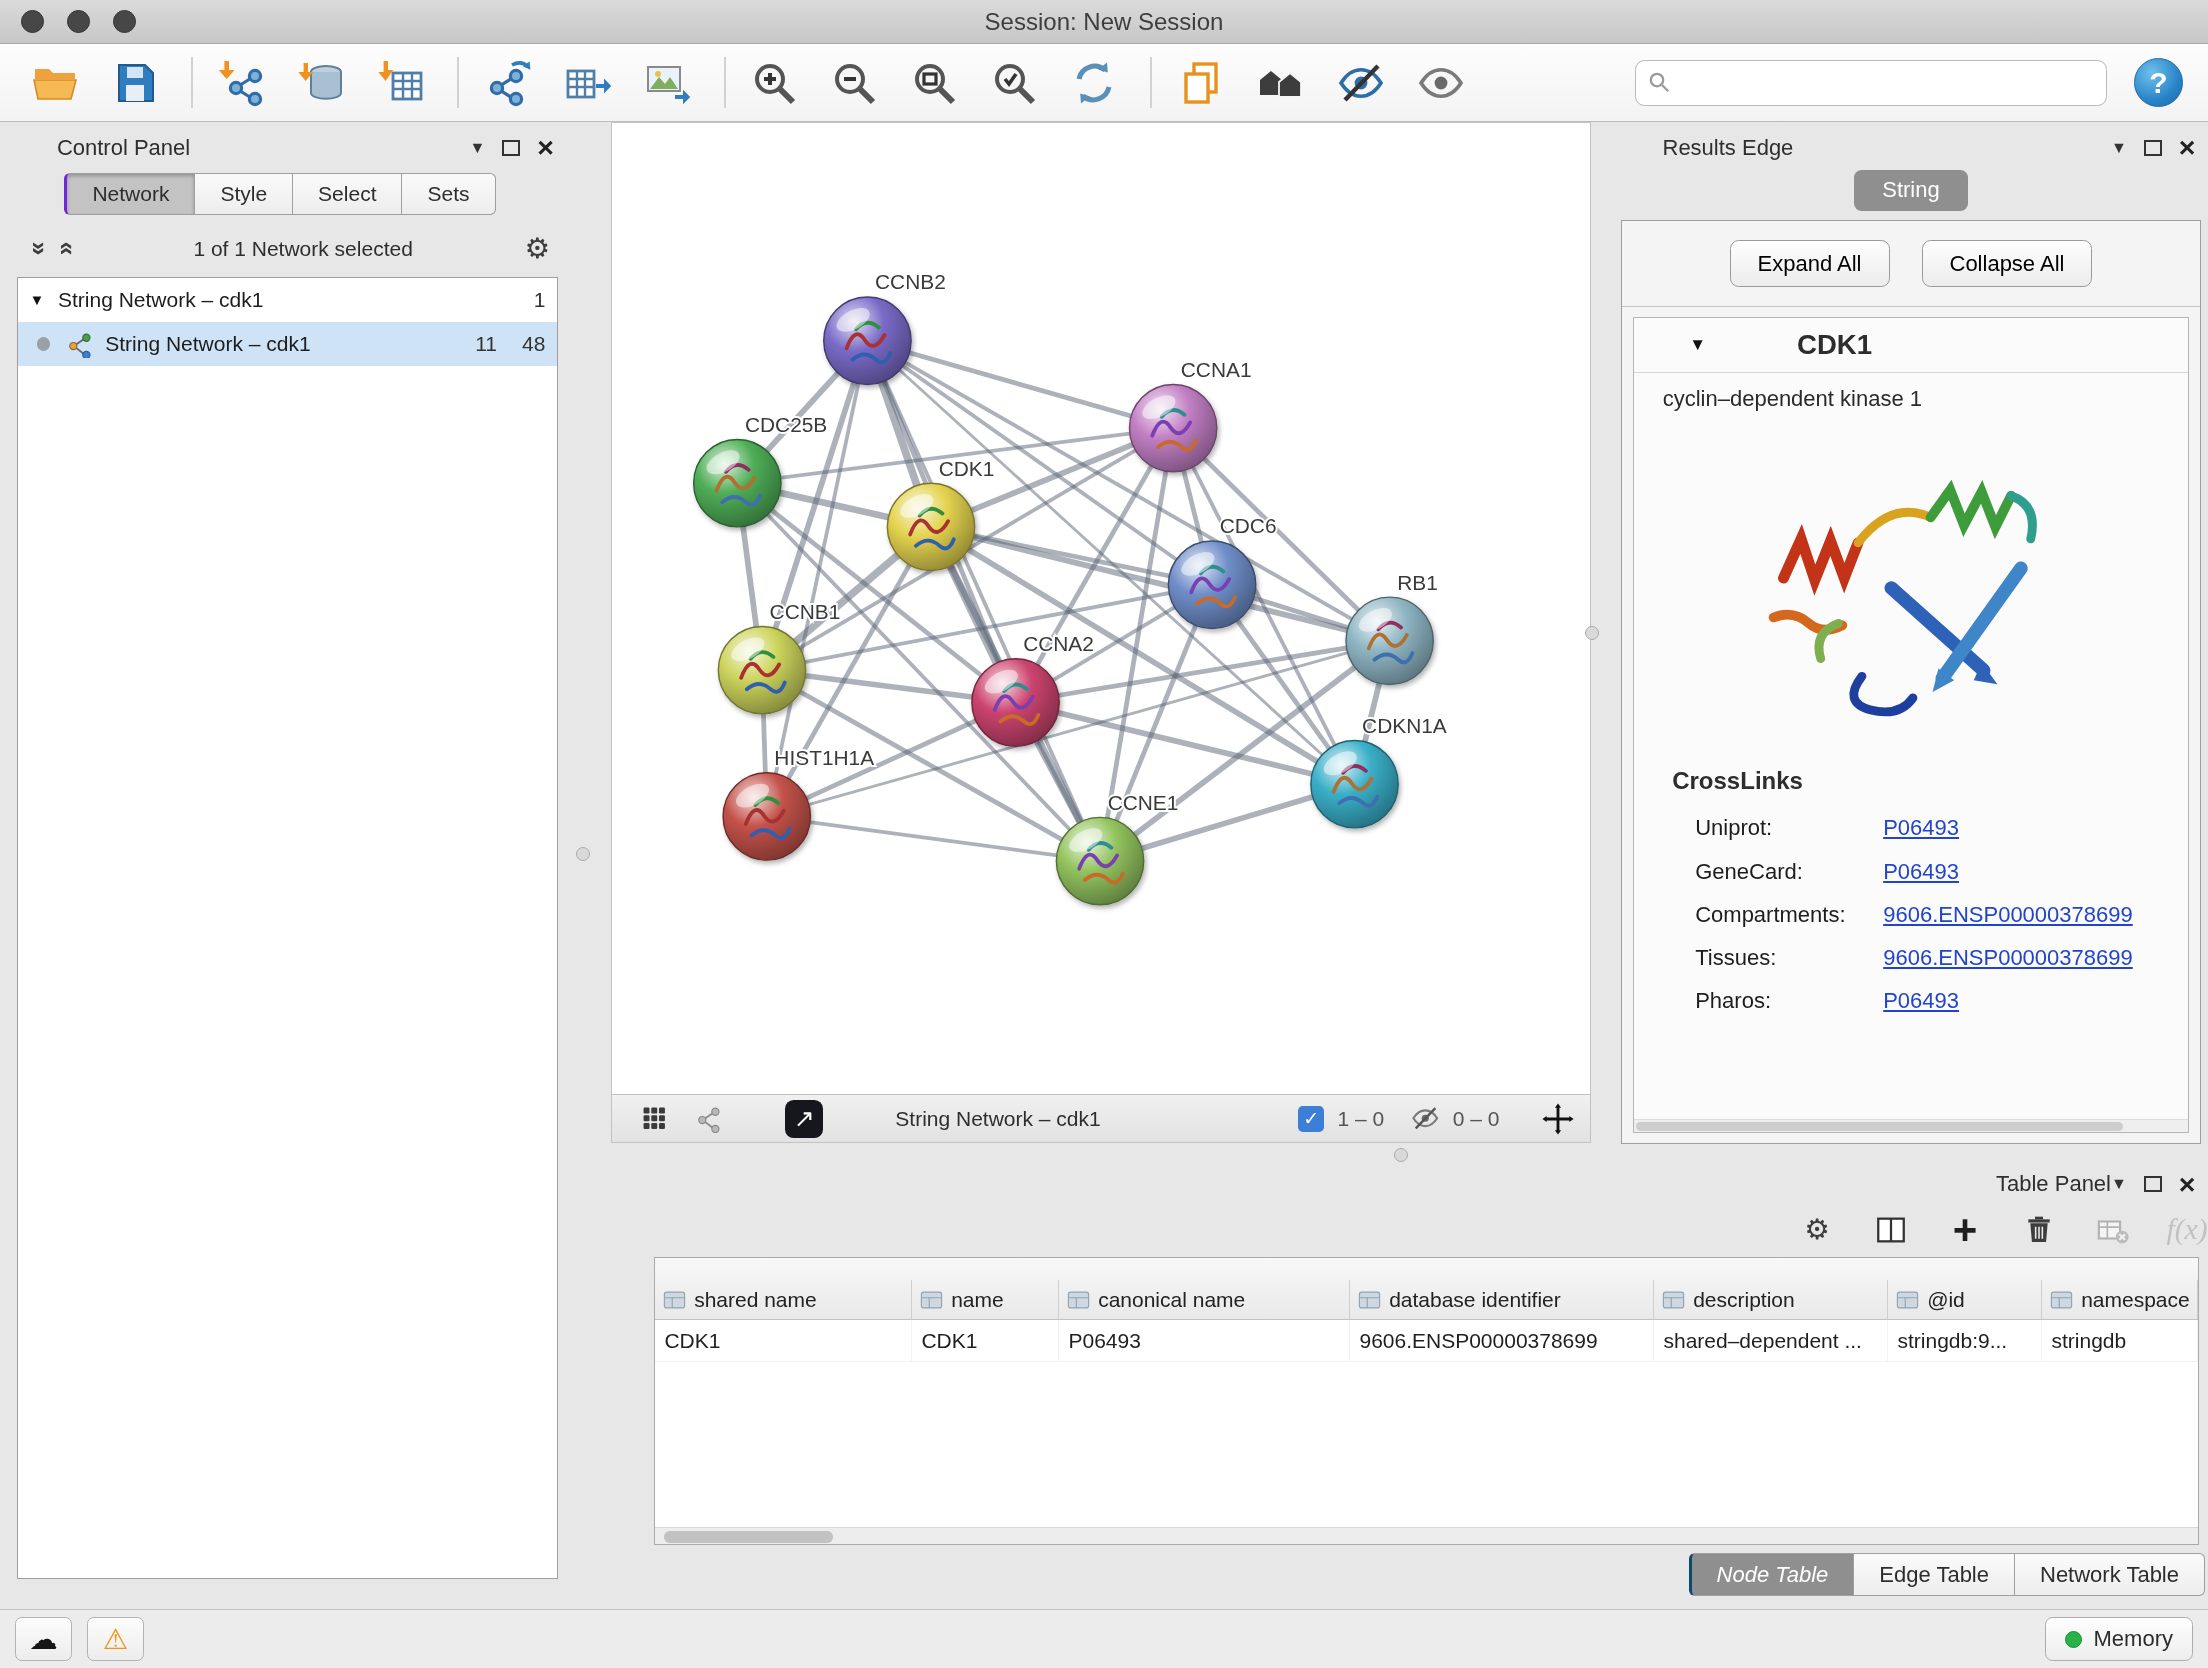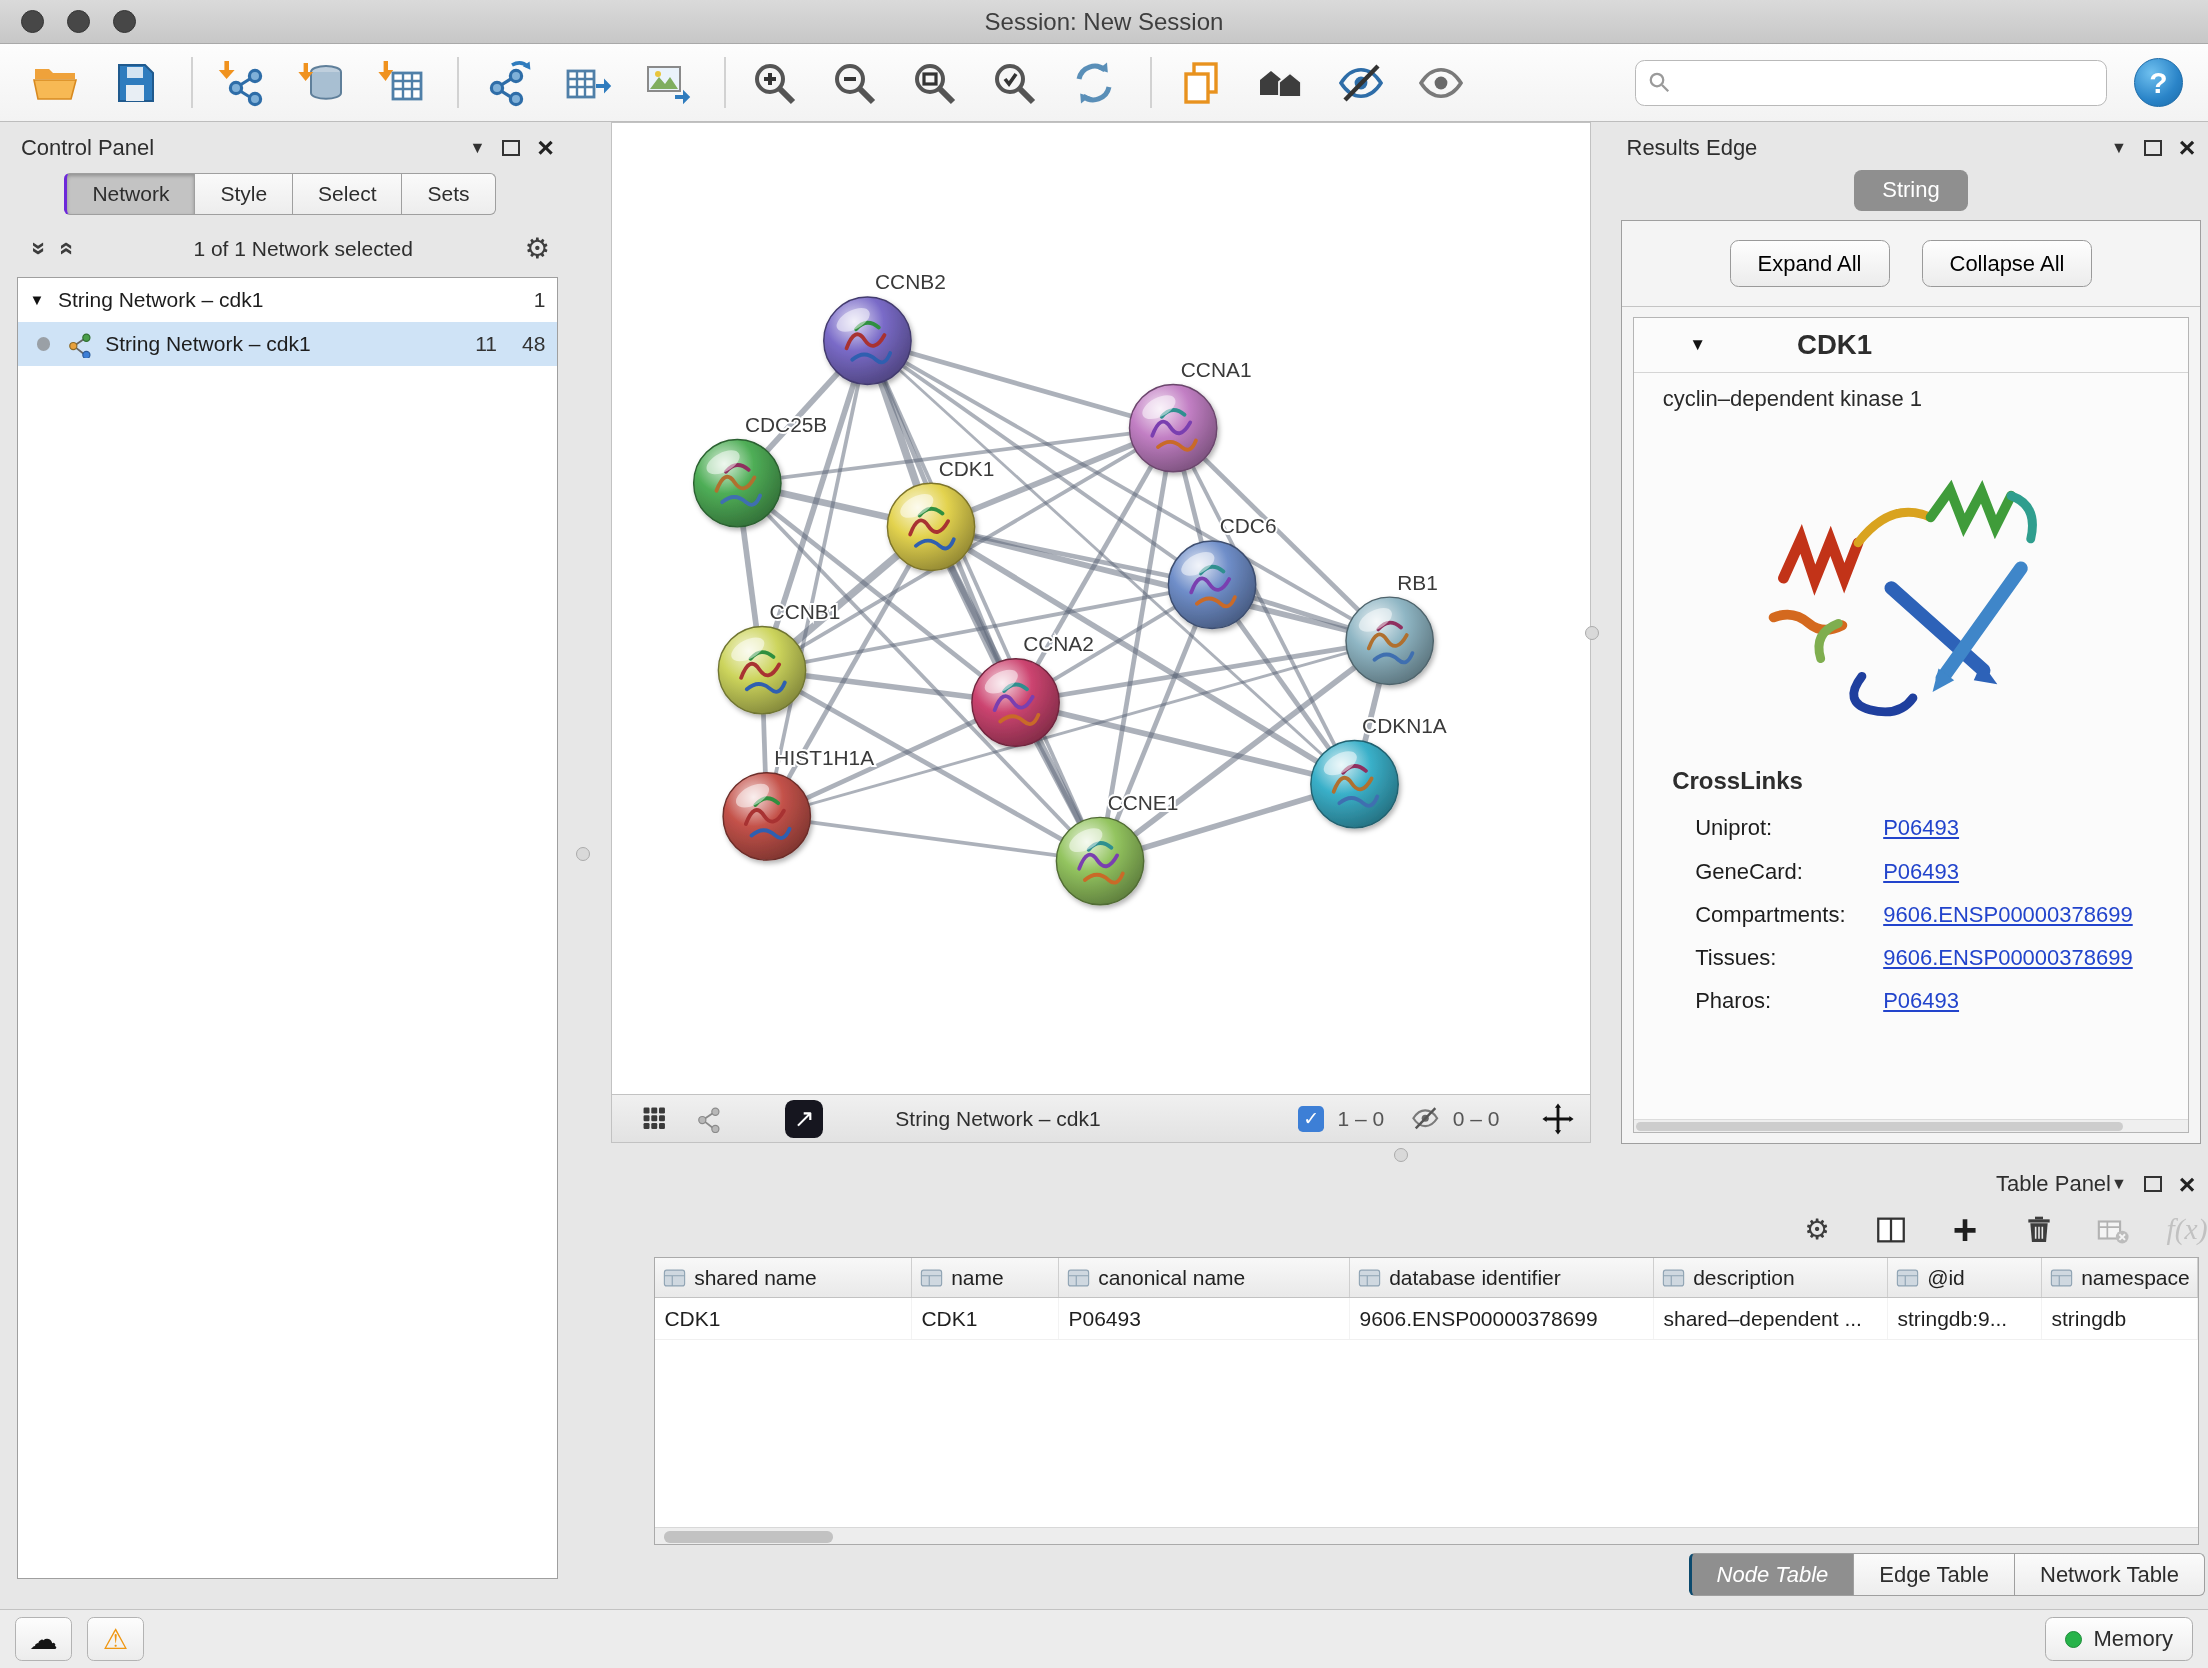--- a/index.html
+++ b/index.html
@@ -27,21 +27,21 @@
   .search input { border: none; outline: none; flex: 1; font-size: 21px; background: transparent; font-family: inherit; }
   .help { width: 49px; height: 49px; border-radius: 50%; border: 1px solid #1b6aa8;
           background: radial-gradient(circle at 35% 30%, #6fc0ef, #2a84c8 60%, #1b6aa8);
           color: #fff; font-size: 30px; font-weight: bold; margin-left: 27px; cursor: pointer;
           display: flex; align-items: center; justify-content: center; }
 
   
   .workspace { position: relative; flex: 1; }
 
   .panel-head { height: 40px; display: flex; align-items: center; padding: 0 9.5px; }
-  .panel-title { font-size: 22px; color: #2e2e2e; }
+  .panel-title { font-size: 22px; color: #2e2e2e; margin-left: 36px; }
   .panel-ctrls { margin-left: auto; display: flex; align-items: center; gap: 17px; }
   .pc-min { font-size: 16px; color: #333; cursor: pointer; }
   .pc-max { width: 18px; height: 16px; border: 2.4px solid #333; cursor: pointer; }
   .pc-close { font-size: 28.5px; font-weight: 900; color: #222; line-height: 19px; cursor: pointer; }
 
   
   .control-panel { position: absolute; left: 11.4px; top: 5.7px; width: 552px; height: 1459px;
                    display: flex; flex-direction: column; }
   .ctabs { display: flex; margin: 5.7px 0 9.5px 53px; }
   .ctab { border: 1px solid #9f9f9f; border-left: none; background: linear-gradient(#fafafa,#ededed);
@@ -109,21 +109,21 @@
                  display: flex; flex-direction: column; align-items: flex-end; }
   .tp-toolbar { display: flex; align-items: center; gap: 38px; padding: 7.6px 0 9.5px 28.5px; }
   .tp-ic { width: 36px; height: 36px; display: flex; align-items: center; justify-content: center; cursor: pointer; }
   .tp-plus { font-size: 42px; font-weight: 900; color: #1e1e1e; line-height: 32px; }
   .fx { font-family: "Liberation Serif", serif; font-style: italic; font-size: 29.5px; color: #a3a3a3; }
   .dim { opacity: .55; }
   .tp-table { flex: 1; margin: 0 5.7px; border: 1px solid #aaa; background: #fff; display: flex;
               flex-direction: column; overflow: hidden; position: relative; }
   .tp-header { display: flex; background: linear-gradient(#f8f8f8,#e9e9e9); border-bottom: 1px solid #c2c2c2; flex: none; }
   .th { display: flex; align-items: center; gap: 8.6px; font-size: 21px; color: #222; padding: 7.6px 7.6px;
-        border-right: 1px solid #cfcfcf; white-space: nowrap; overflow: hidden; cursor: pointer; }
+        border-right: 1px solid #cfcfcf; white-space: nowrap; overflow: hidden; cursor: pointer; margin-top: 22px; }
   .th-ic { width: 23px; height: 18px; flex: none; }
   .tp-row { display: flex; border-bottom: 1px solid #f0f0f0; flex: none; }
   .td { font-size: 21px; color: #1f1f1f; padding: 8.6px 9.5px; border-right: 1px solid #f3f3f3;
         white-space: nowrap; overflow: hidden; text-overflow: ellipsis; }
   .tp-hscroll { position: absolute; left: 0; right: 0; bottom: 0; height: 17px; background: #ededed;
                 border-top: 1px solid #d8d8d8; }
   .tp-hscroll .thumb { position: absolute; left: 9.5px; top: 2.9px; width: 169px; height: 11.4px;
                        background: #c2c2c2; border-radius: 5.7px; }
   .tp-tabs { display: flex; justify-content: center; padding: 7.6px 0 3.8px 0; }
   .ttab { border: 1px solid #9f9f9f; border-left: none; background: linear-gradient(#fbfbfb,#ededed);

